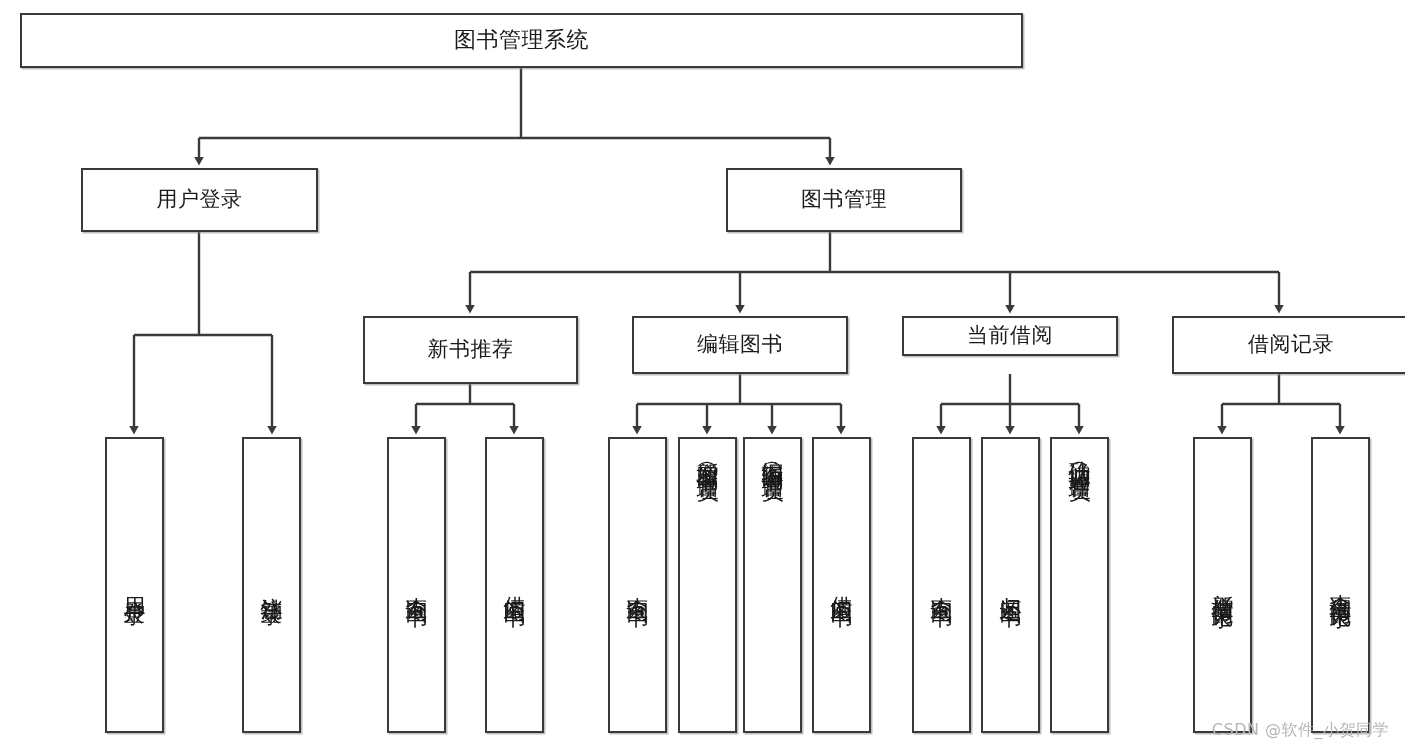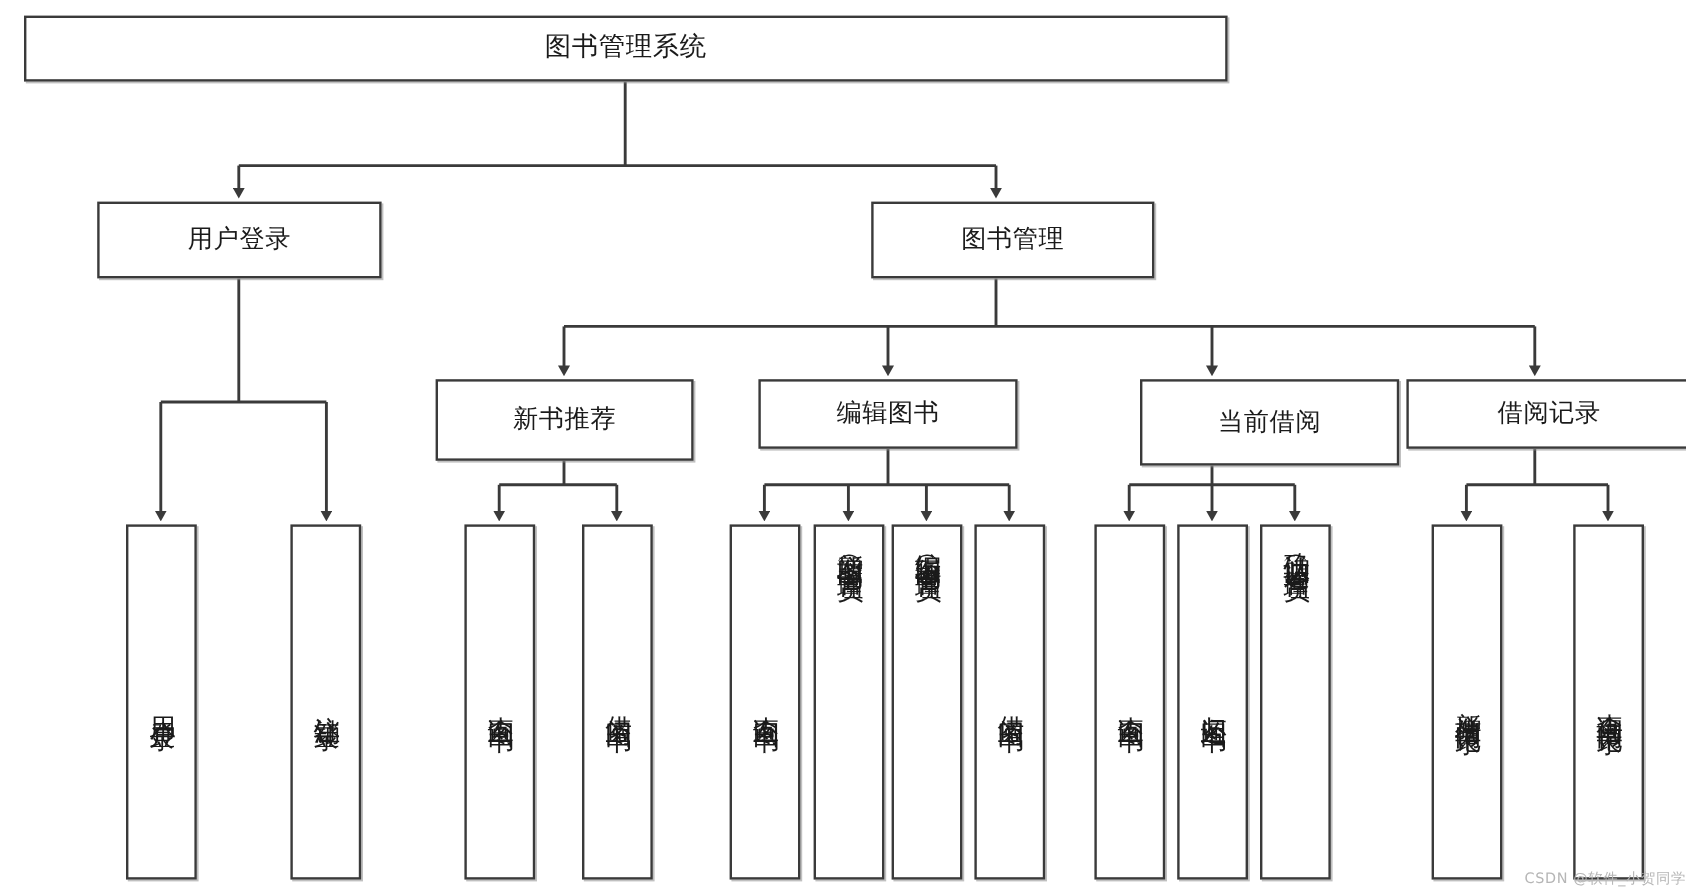--- a/index.html
+++ b/index.html
@@ -61,23 +61,23 @@
     font-size: 22px;
     letter-spacing: 3px;
     line-height: 1;
   }
   .node.vert.centered {
     align-items: center;
     padding-top: 0;
   }
   .watermark {
     position: absolute;
-    right: 0;
+    right: 16px;
     bottom: 6px;
-    font-size: 12px;
+    font-size: 16px;
     color: #b6b6b6;
     letter-spacing: 0.5px;
     white-space: nowrap;
     font-family: "DejaVu Sans", "Liberation Sans", sans-serif;
   }
 </style>
 </head>
 <body>
 
 <div id="canvas">
@@ -146,21 +146,21 @@
   </div>
 
   <div class="node horiz" style="left:363px; top:316px; width:215px; height:68px;">
     <span class="node-label">新书推荐</span>
   </div>
 
   <div class="node horiz" style="left:632px; top:316px; width:216px; height:58px;">
     <span class="node-label">编辑图书</span>
   </div>
 
-  <div class="node horiz" style="left:902px; top:316px; width:216px; height:72px;margin-left:48px;">
+  <div class="node horiz" style="left:902px; top:316px; width:216px; height:40px;">
     <span class="node-label">当前借阅</span>
   </div>
 
   <div class="node horiz" style="left:1172px; top:316px; width:238px; height:58px;">
     <span class="node-label">借阅记录</span>
   </div>
 
   <div class="node vert centered" style="left:105px; top:437px; width:59px; height:296px;">
     <span class="node-label">用户登录</span>
   </div>

